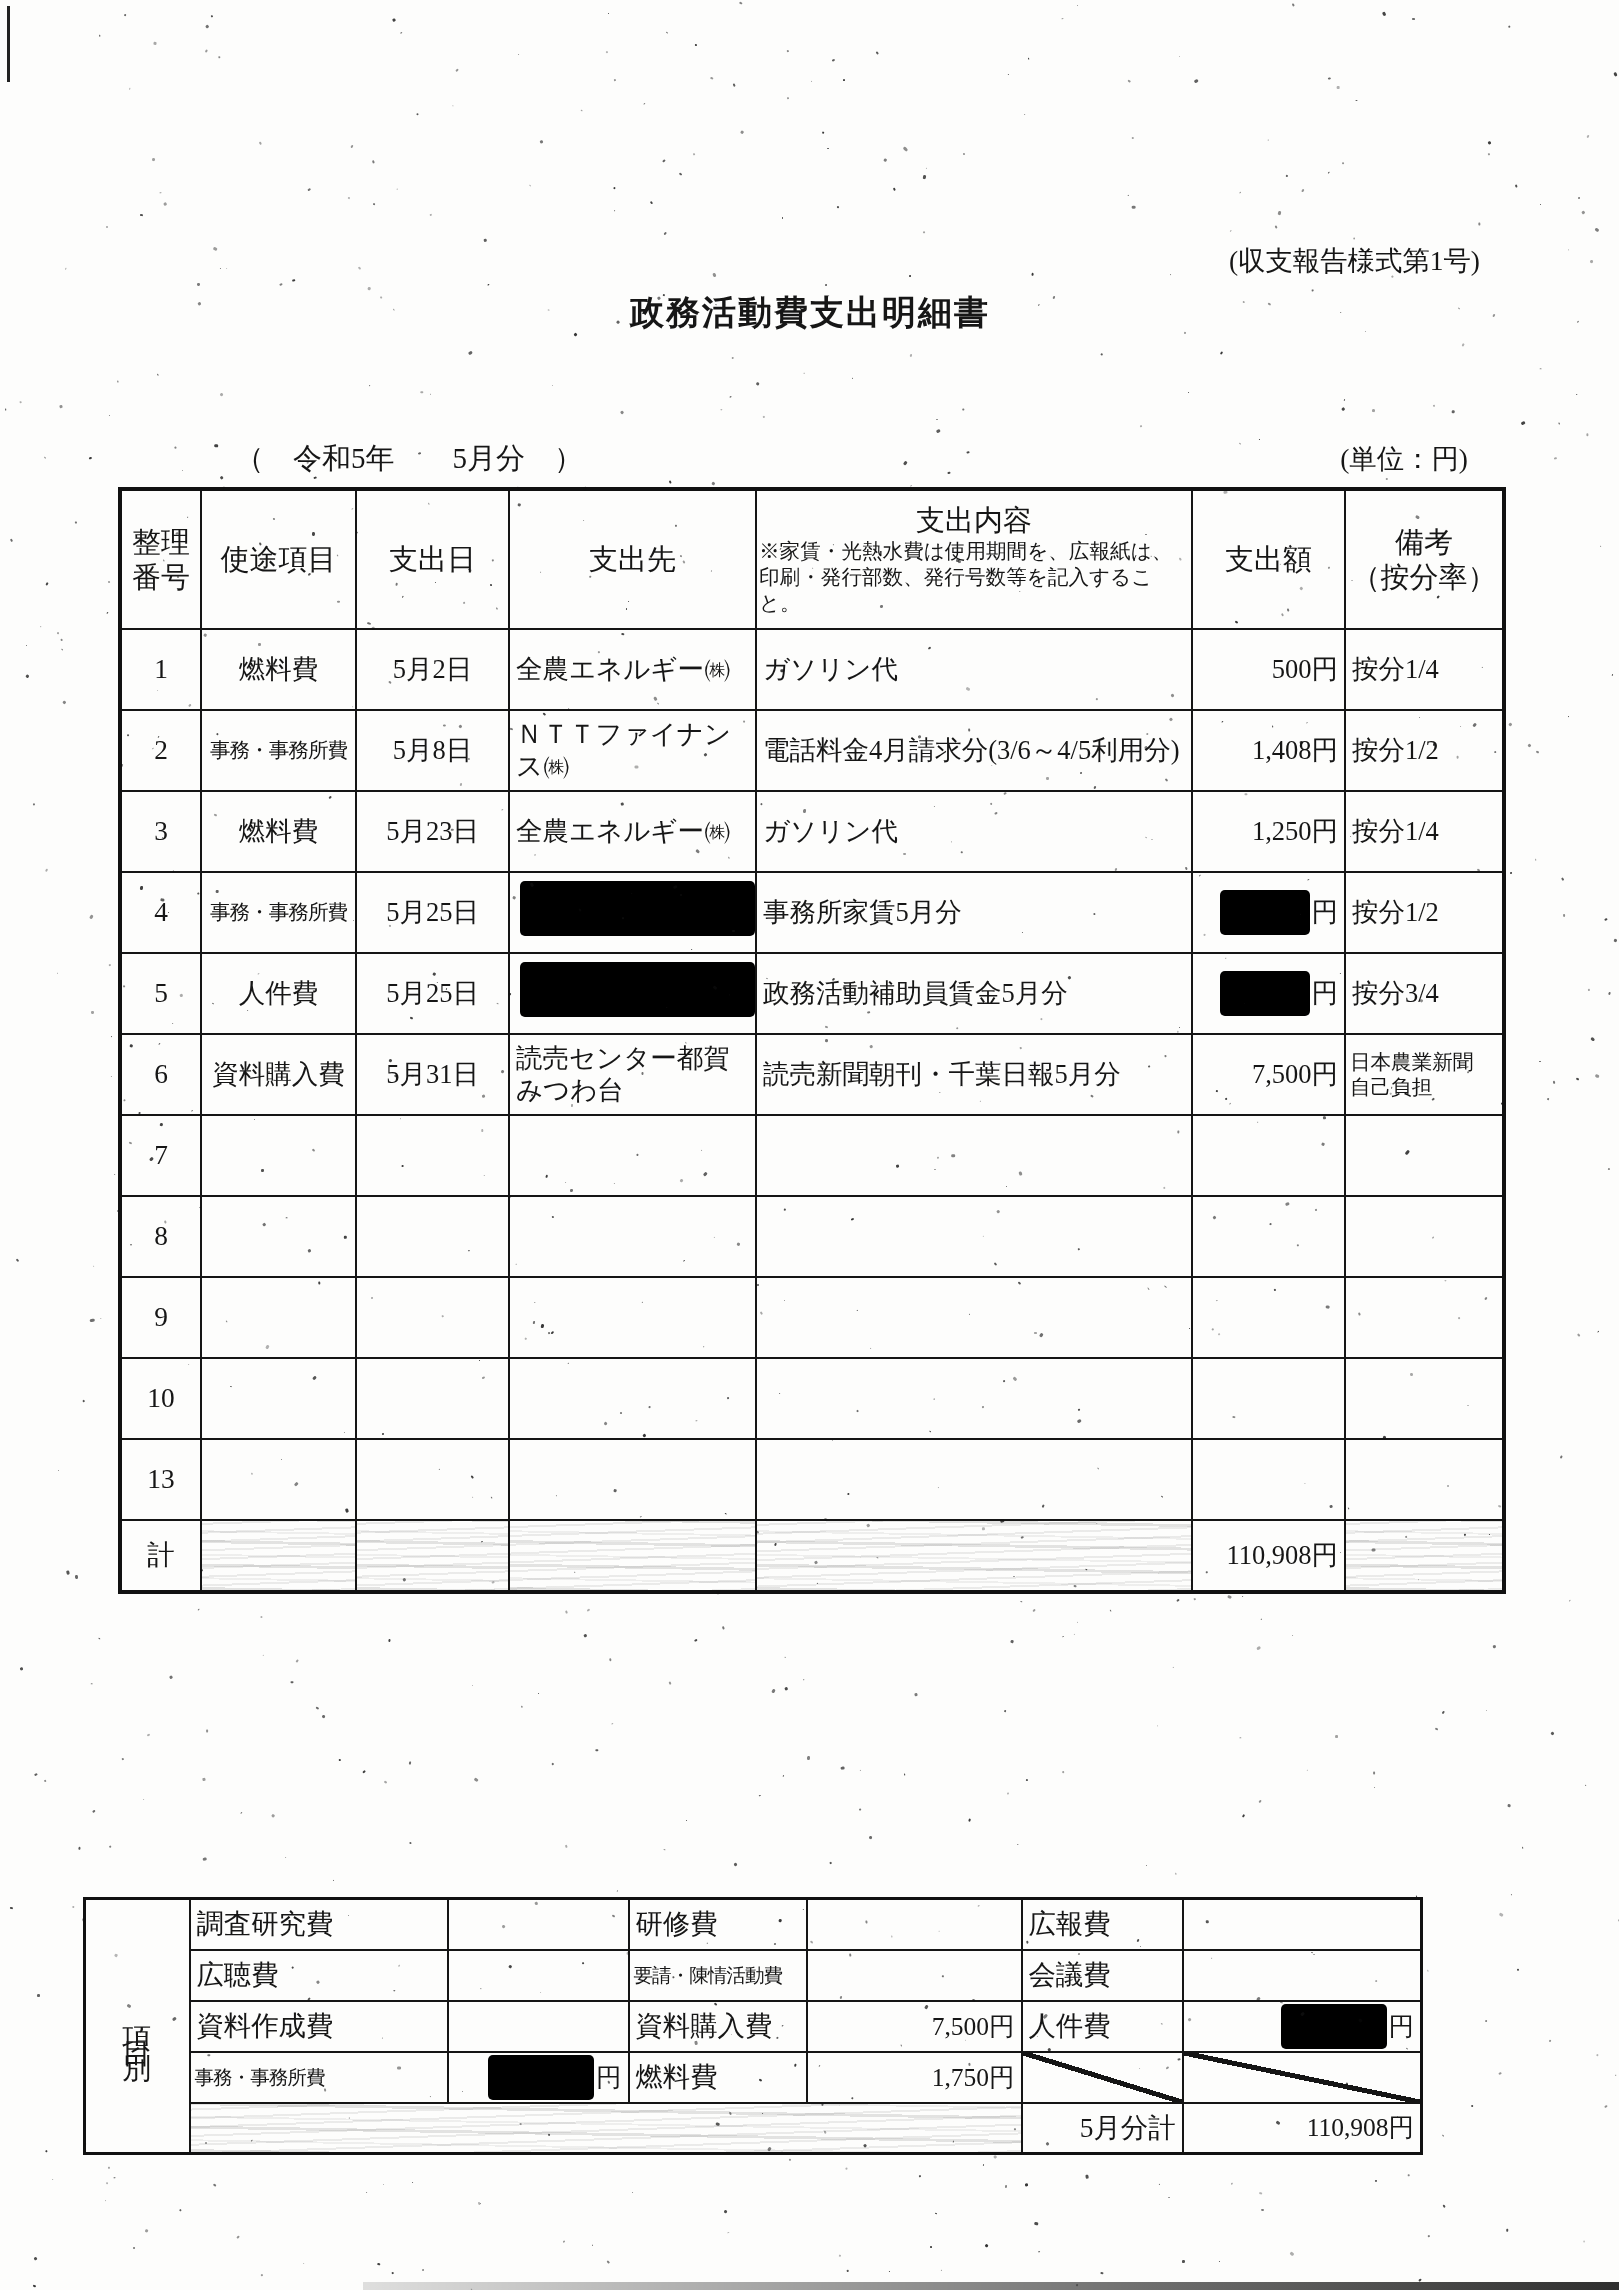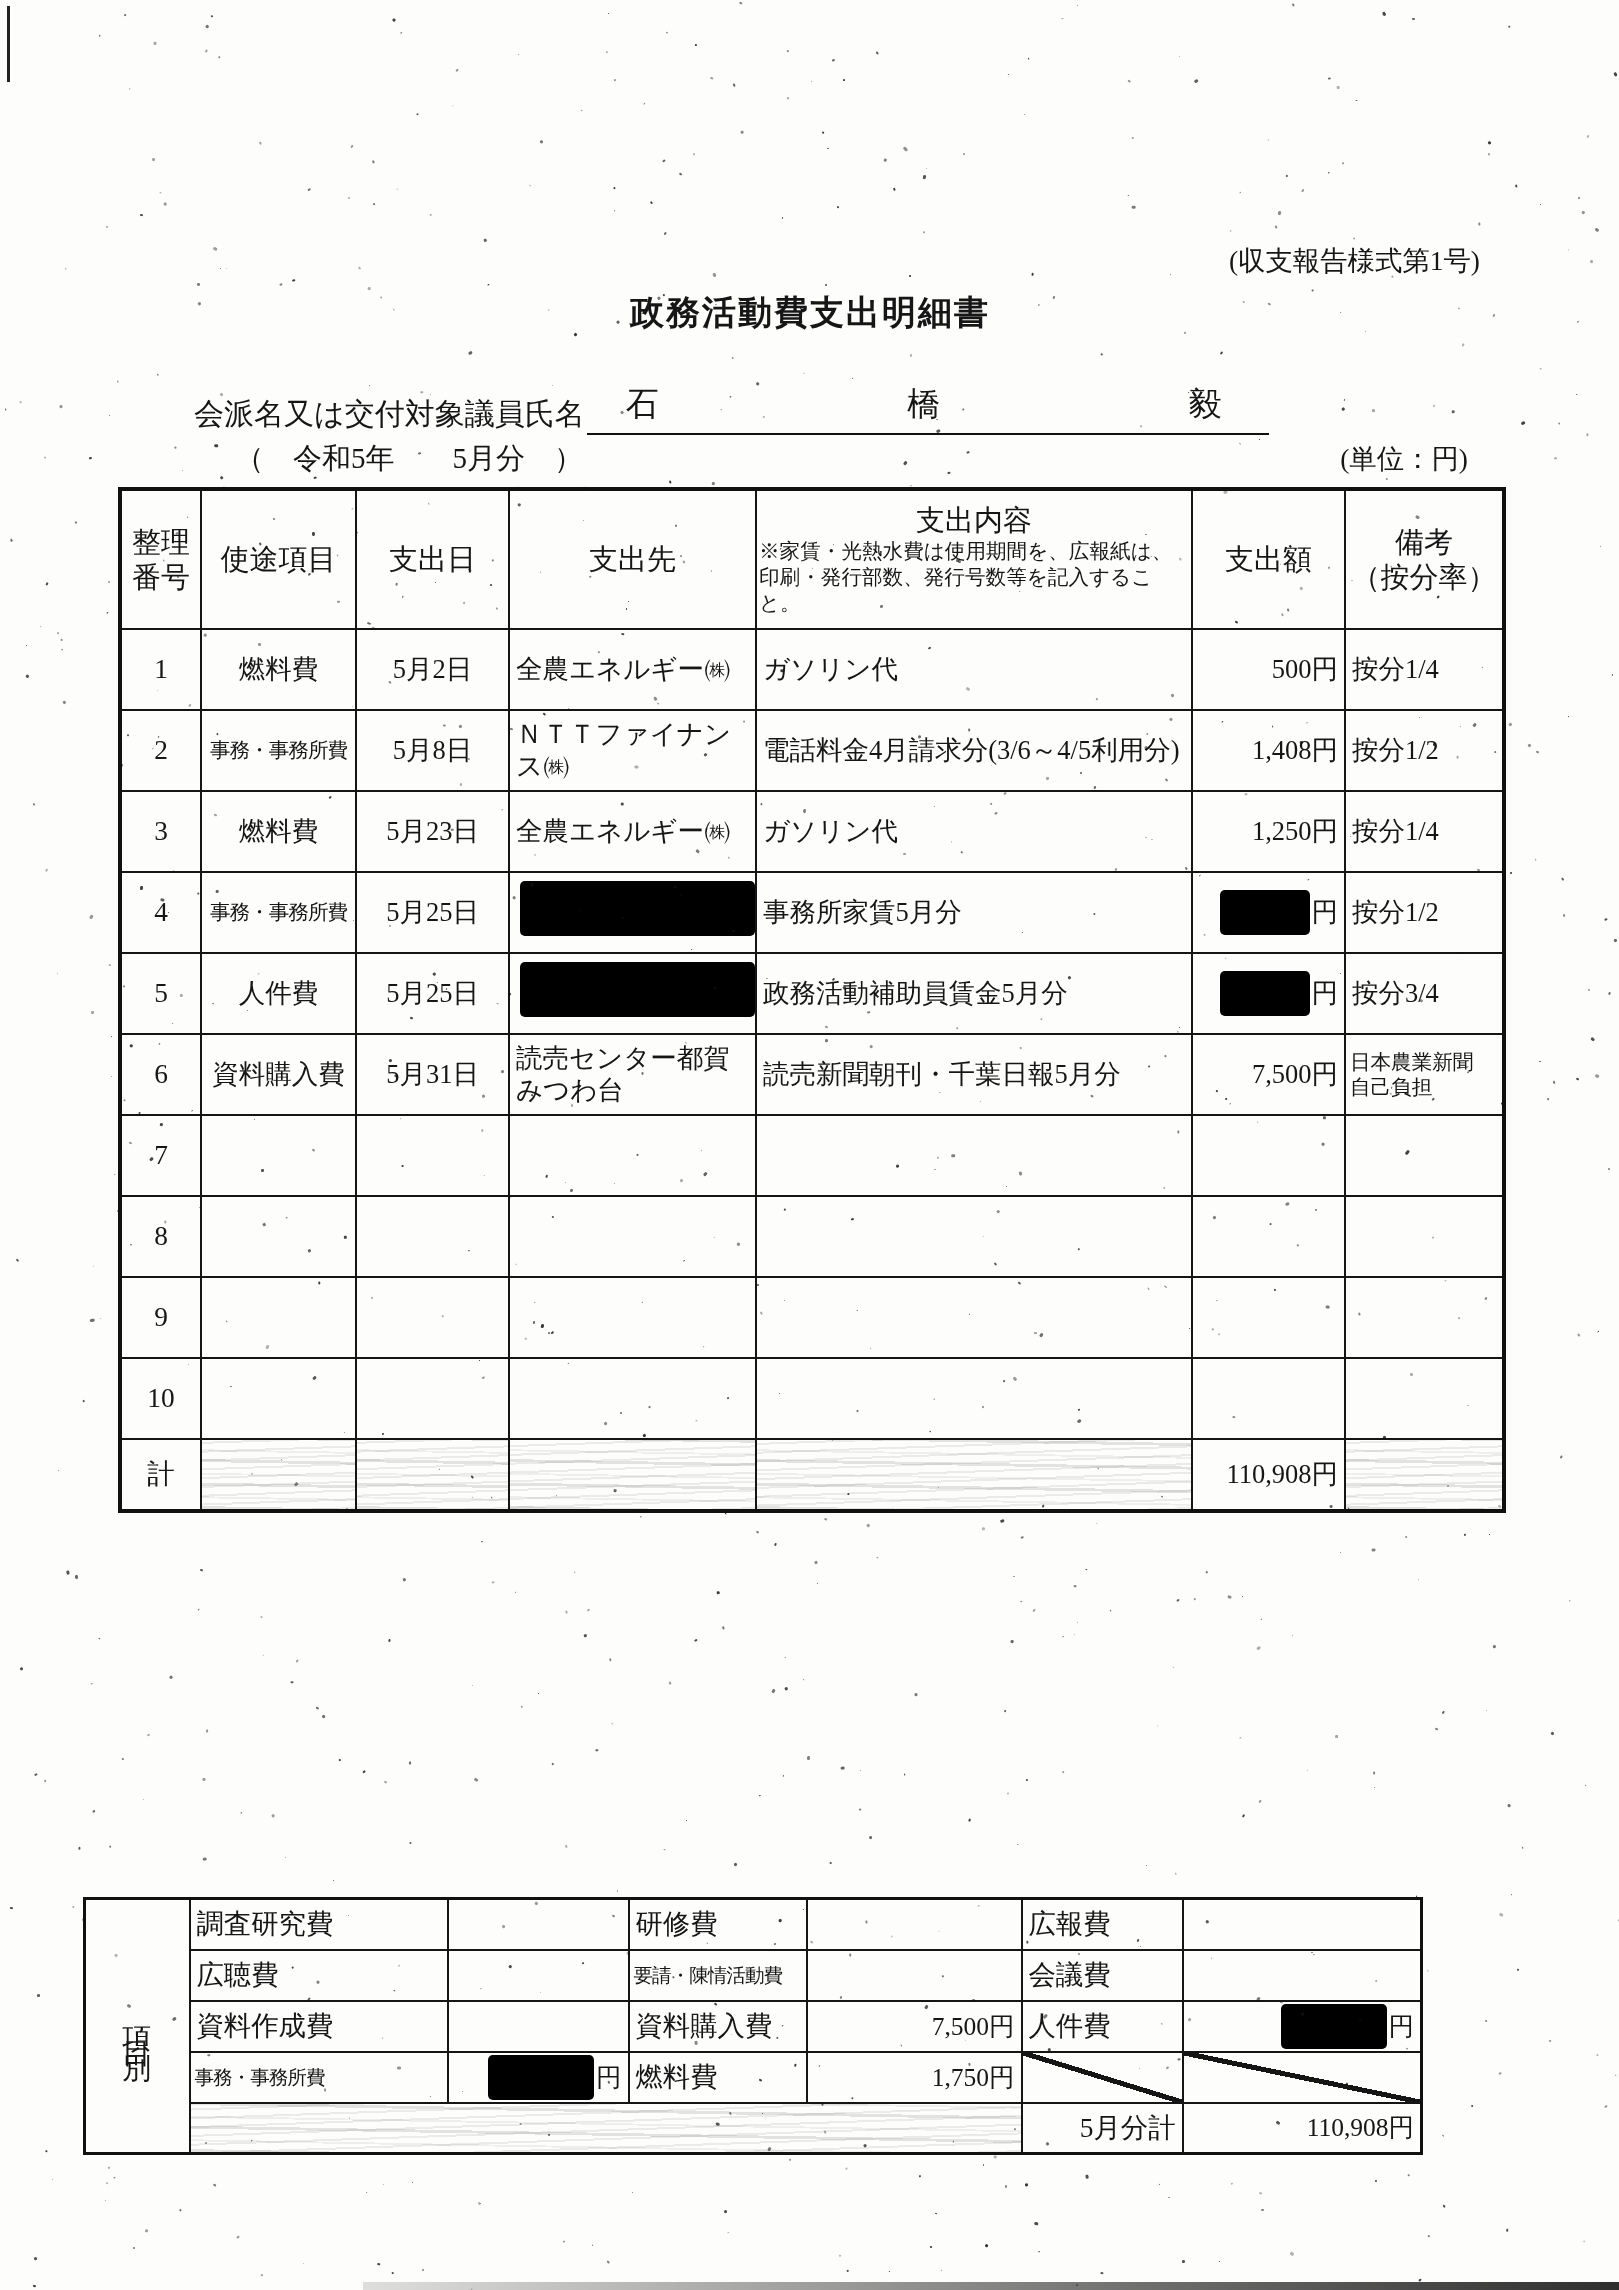--- a/index.html
+++ b/index.html
@@ -75,28 +75,20 @@
 <body>
 
 <div class="page">
 
   <div class="edge-tick"></div>
 
   <div class="form-number">(収支報告様式第1号)</div>
 
   <h1 class="doc-title">政務活動費支出明細書</h1>
 
-  <div class="name-line">
-    <span class="name-label">会派名又は交付対象議員氏名</span>
-    <span class="name-value">
-      <span>石</span>
-      <span>橋</span>
-      <span>毅</span>
-    </span>
-  </div>
 
   <div class="period-line">（　令和5年　　5月分　）</div>
   <div class="unit-label">(単位：円)</div>
 
   <table class="main">
     <colgroup>
       <col style="width:81px">
         <col style="width:155px">
         <col style="width:153px">
       <col style="width:247px">
@@ -208,20 +200,29 @@
           <td class="c-no">9</td>
           <td></td>
           <td></td>
           <td></td>
           <td></td>
           <td></td>
           <td></td>
         </tr>
         <tr>
           <td class="c-no">10</td>
+          <td></td>
+          <td></td>
+          <td></td>
+          <td></td>
+          <td></td>
+          <td></td>
+        </tr>
+        <tr>
+          <td class="c-no">13</td>
           <td></td>
           <td></td>
           <td></td>
           <td></td>
           <td></td>
           <td></td>
         </tr>
       </tbody>
     <tfoot>
       <tr>

